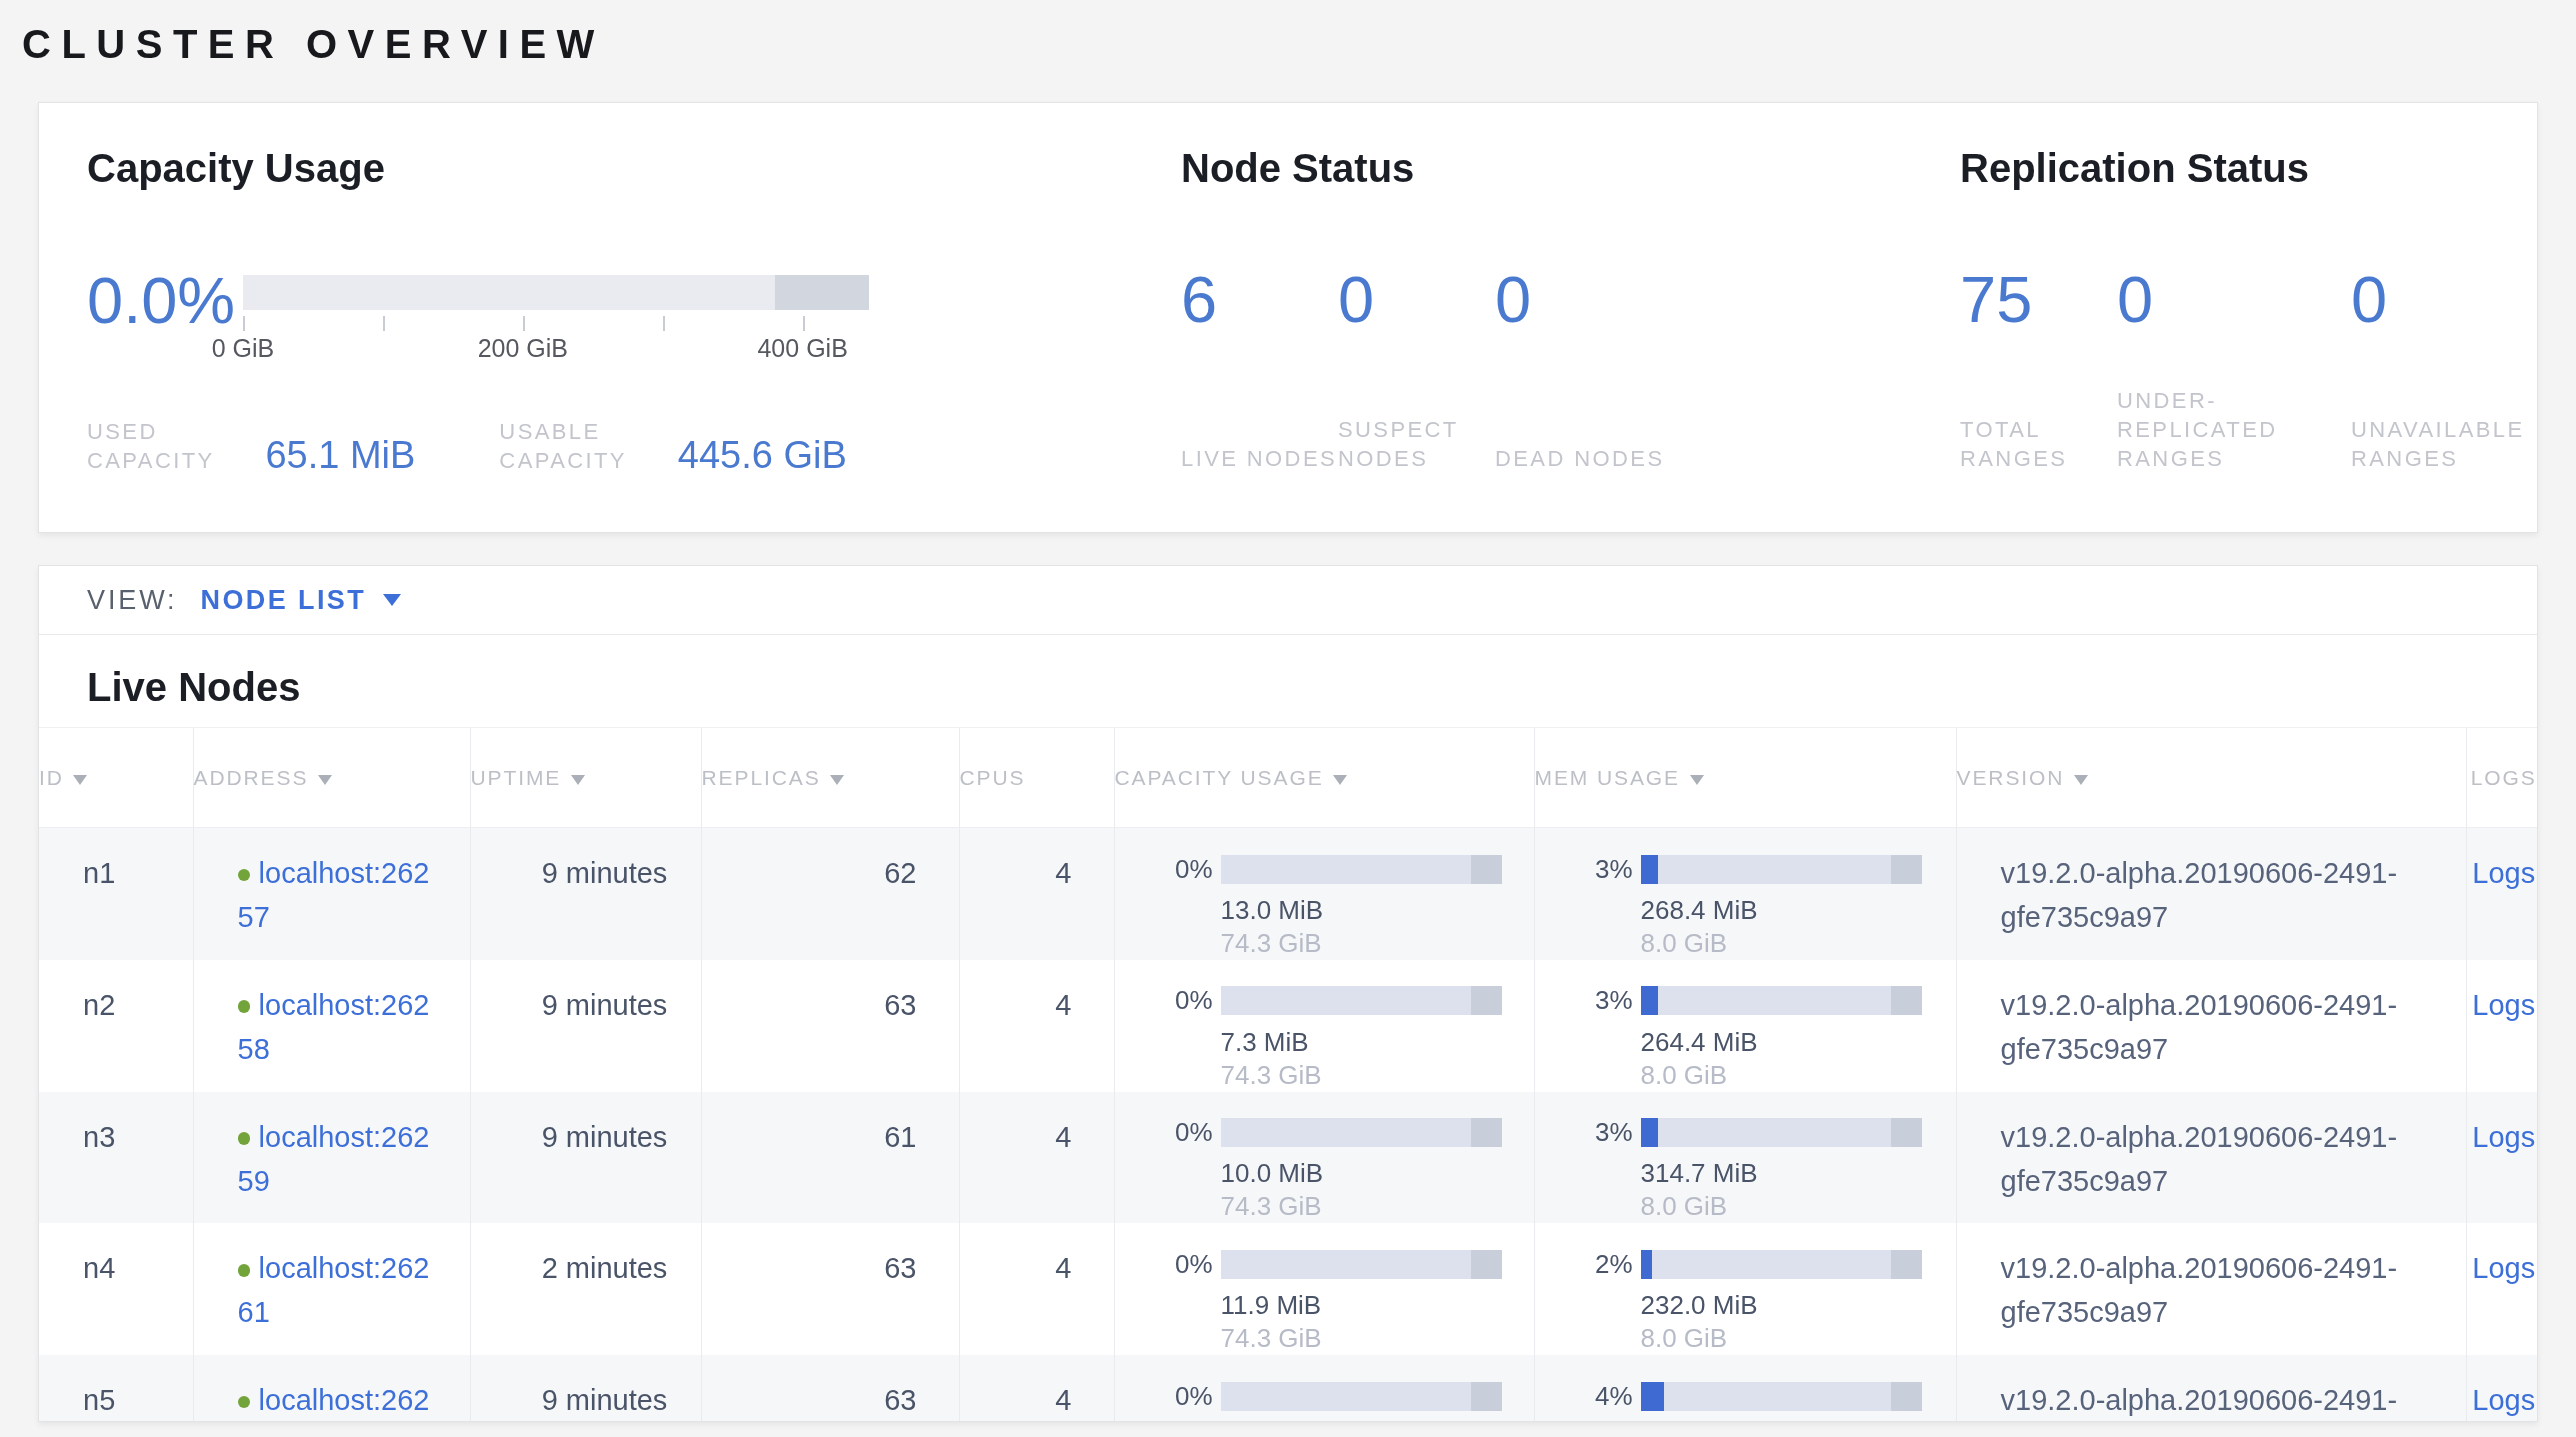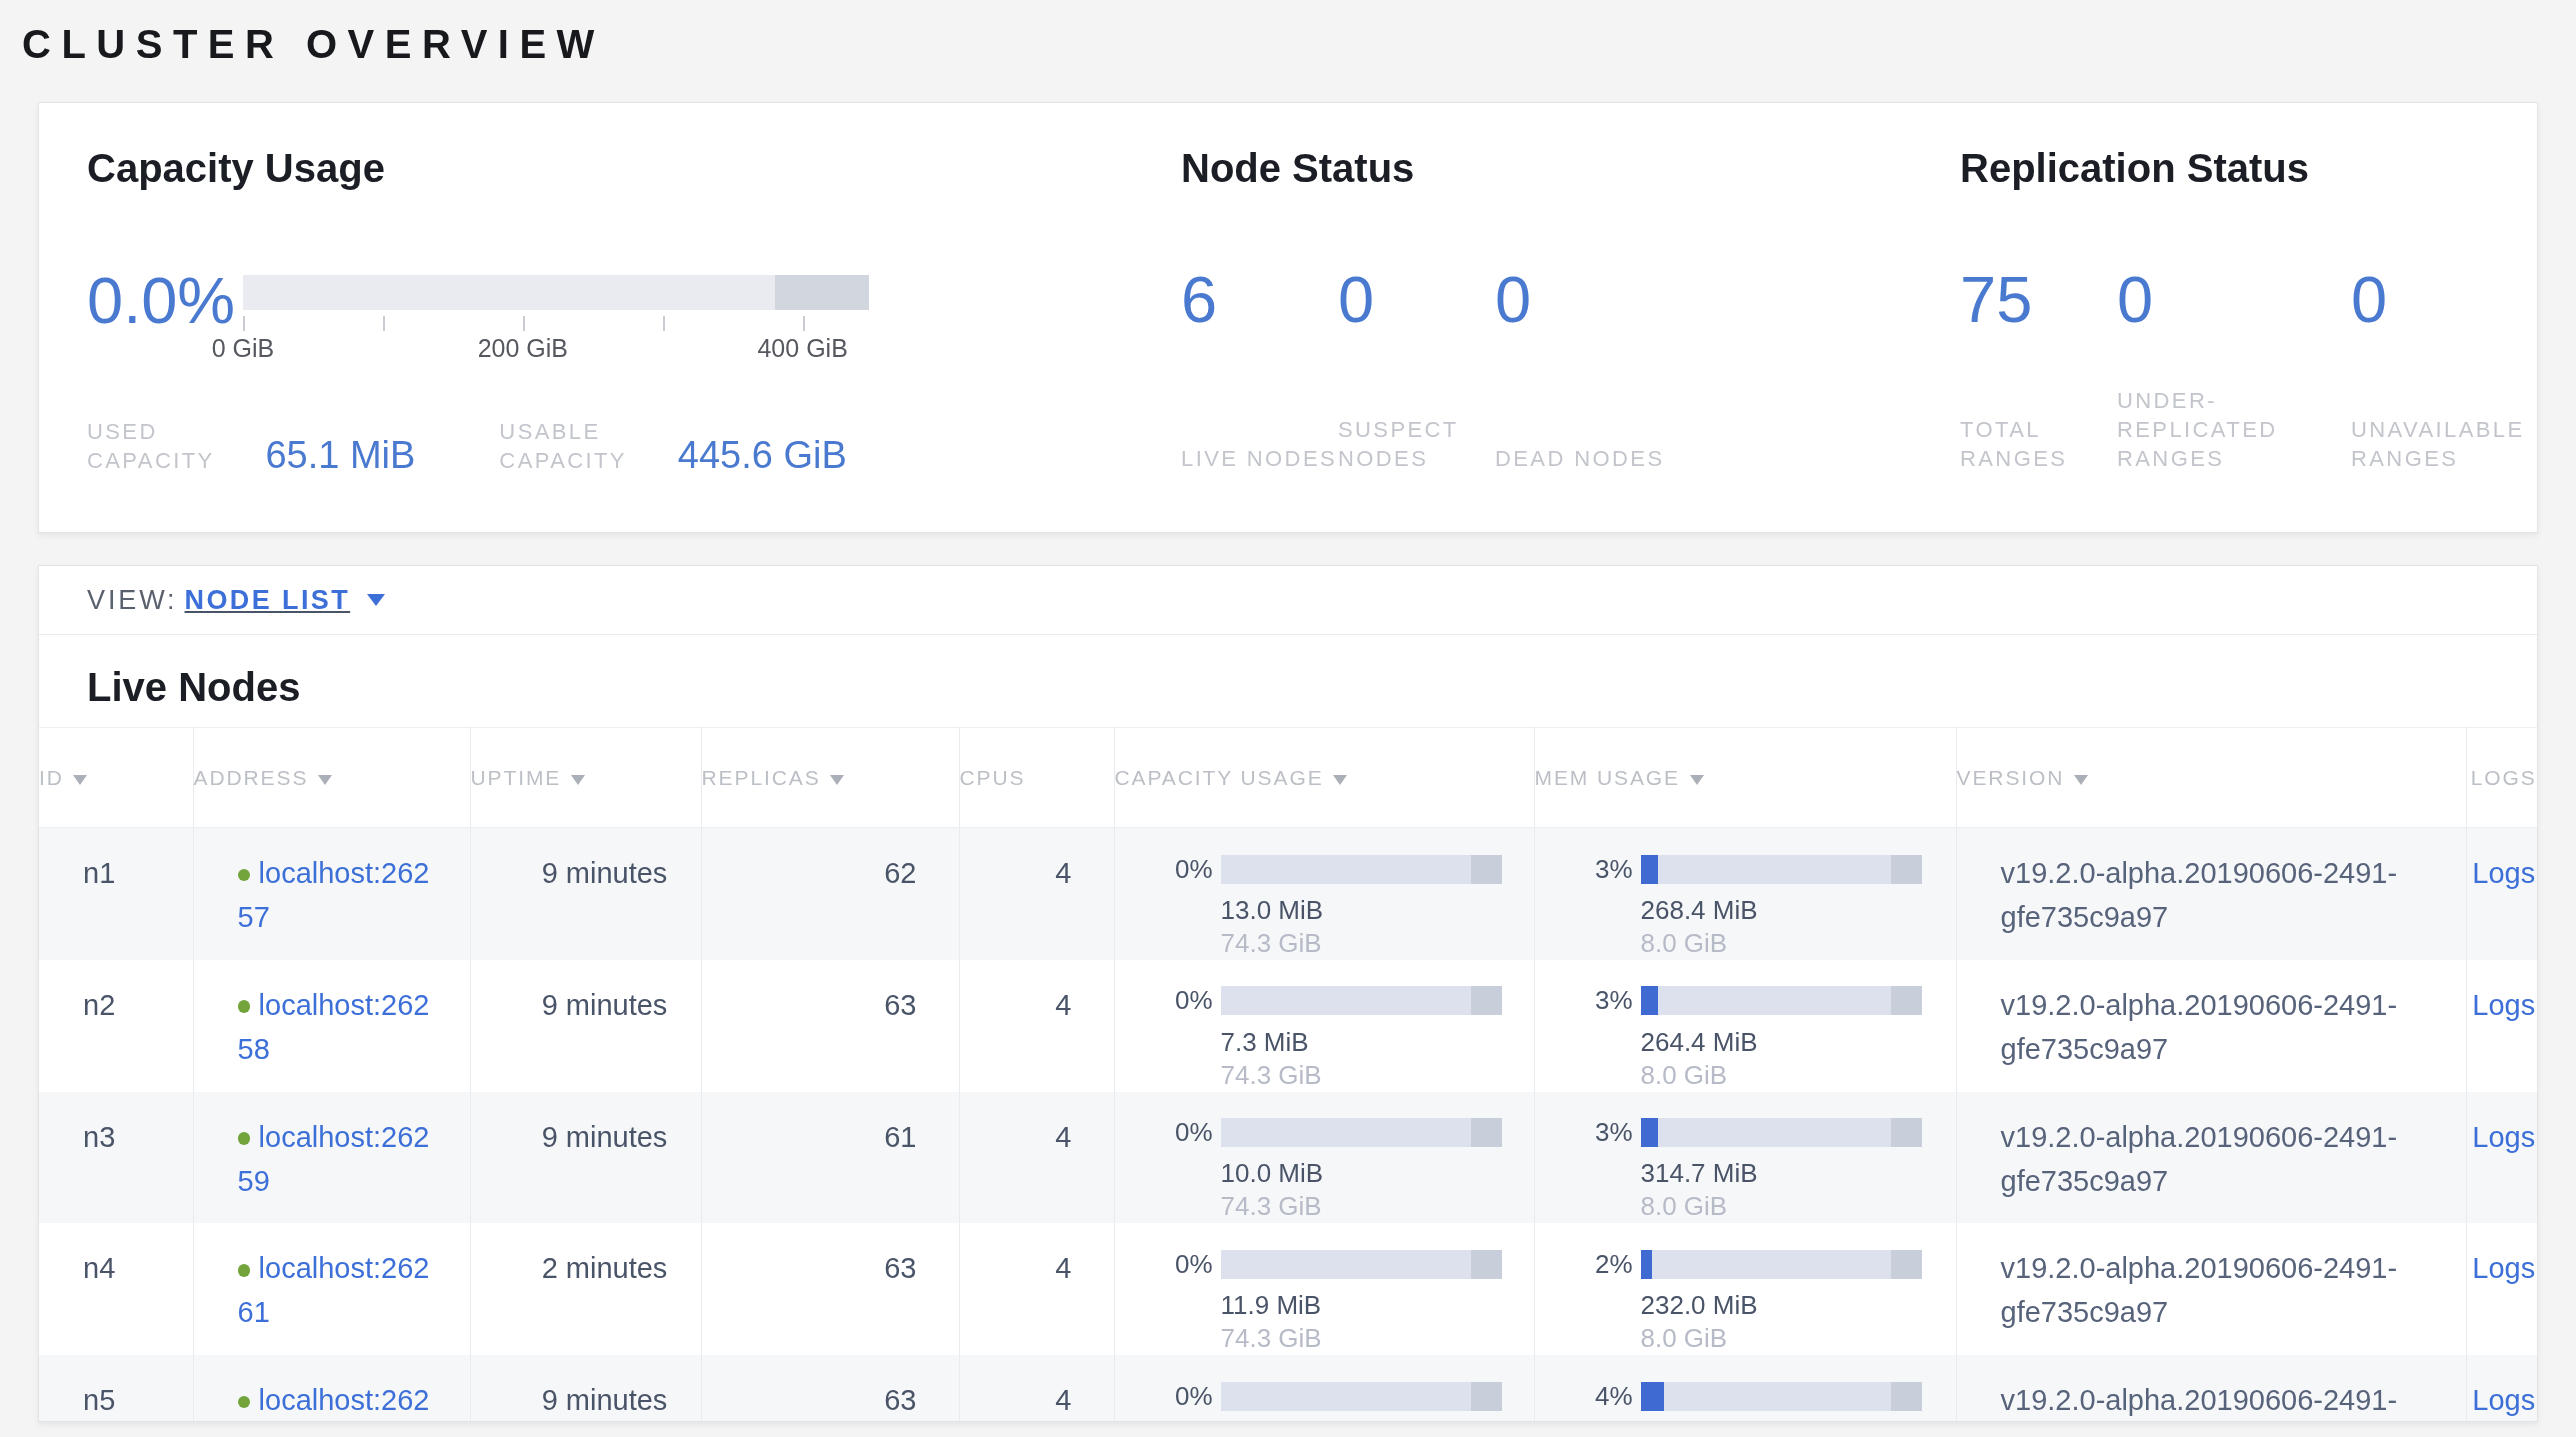--- a/index.html
+++ b/index.html
@@ -43,21 +43,21 @@
   .nums { display:flex; margin-top:76px; }
   .num { font-size:65px; line-height:65px; font-weight:500; color:#4a79d0; }
   .labels { display:flex; align-items:flex-end; height:58px; margin-top:83px; }
   .metric-label { font-size:22px; letter-spacing:2.4px; line-height:29px; color:#c2c5cb; }
   .w164 { width:157px; flex:none; }
   .w244 { width:234px; flex:none; }
 
   
   .view-bar { height:69px; border-bottom:1.9px solid #e9eaec; display:flex; align-items:center; padding-left:48px; }
   .view-label { font-size:27px; letter-spacing:2.9px; color:#59616e; }
-  .view-select { display:flex; align-items:center; margin-left:7px; cursor:pointer;text-decoration:underline; }
+  .view-select { display:flex; align-items:center; margin-left:23px; cursor:pointer; }
   .view-value { font-size:27px; letter-spacing:2.4px; font-weight:600; color:#3d6fd8; }
   .view-caret { width:0; height:0; border-left:9.6px solid transparent; border-right:9.6px solid transparent;
                 border-top:12.5px solid #3d6fd8; margin-left:17px; }
 
   
   .live-heading { margin:29px 0 0 48px; }
   table { width:2501px; border-collapse:collapse; table-layout:fixed; margin-top:17px; }
   th, td { border-right:1.9px solid #e9ebef; }
   th:last-child, td:last-child { border-right:none; }
   thead th { height:100px; vertical-align:middle; text-align:left; 

